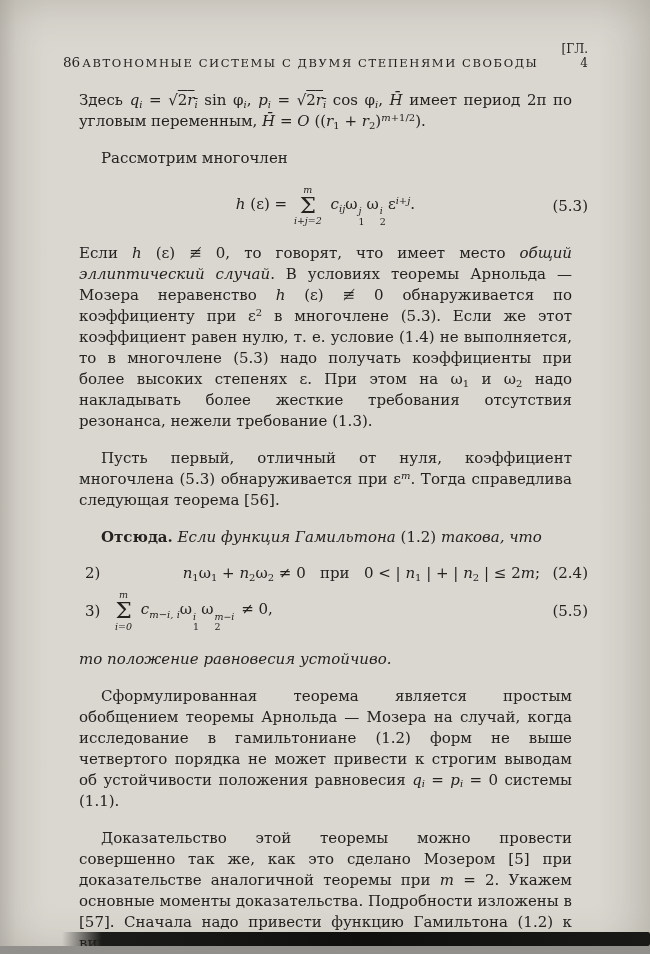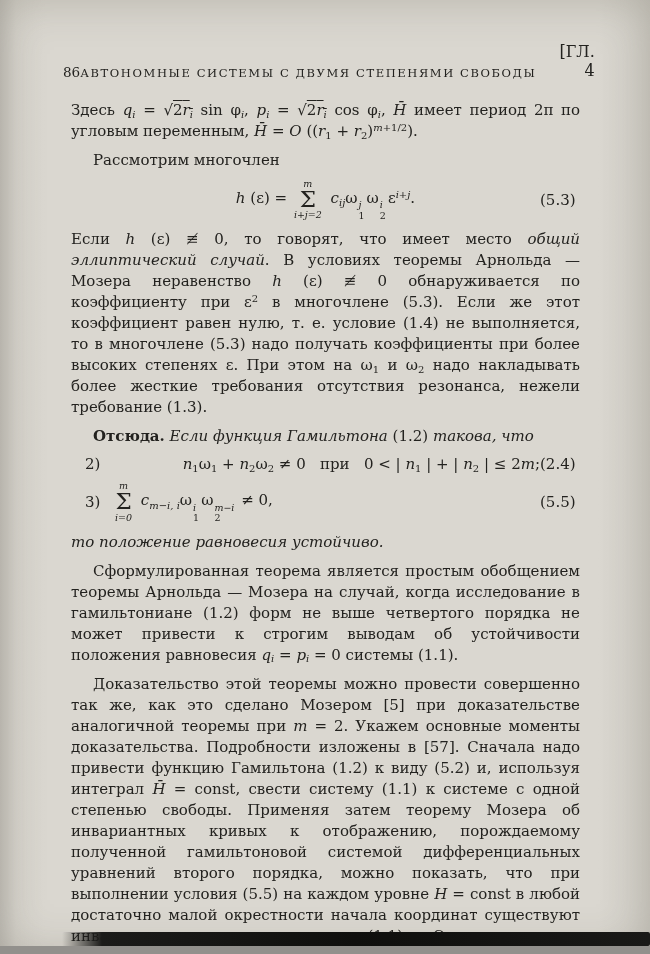--- a/index.html
+++ b/index.html
@@ -19,24 +19,24 @@
   }
   .inner {
     position: absolute; left: 63px; top: 42px; width: 525px;
   }
   .header {
     display: flex; align-items: flex-end;
     margin-bottom: 20px;
   }
   .pnum { width: 62px; font-size: 13.5px; }
   .rtitle { flex: 1; text-align: center; font-size: 11.5px; letter-spacing: 1.6px; white-space: nowrap; }
-  .chap { width: 62px; text-align: right; font-size: 16px; margin-left: 23px; }
+  .chap { width: 62px; text-align: right; font-size: 12px; margin-left: 23px; }
 
   p {
-    margin: 8px;
+    margin: 16px;
     font-size: 15px;
     line-height: 21px;
     text-align: justify;
   }
   .indent { text-indent: 22px; }
 
   sup, sub { font-size: 10px; line-height: 0; }
   sup { vertical-align: baseline; position: relative; top: -0.5em; }
   sub { vertical-align: baseline; position: relative; top: 0.28em; }
   .it { font-style: italic; }
@@ -45,21 +45,21 @@
   .eqrow {
     display: flex; align-items: center;
     font-size: 15px;
     margin: 8px 0;
   }
   .eqspacer { width: 48px; }
   .eqnum { width: 50px; padding-left: 22px; }
   .eqbody { flex: 1; text-align: center; }
   .eqbody.left { text-align: left; }
   .eqbody.padleft { text-align: right; padding-left: 26px; }
-  .eqtag { width: 48px; }
+  .eqtag { width: 48px; text-align: right; }
 
   .sum {
     display: inline-flex; flex-direction: column; align-items: center;
     vertical-align: middle; line-height: 1; margin: 0 4px 0 2px;
   }
   .sum .lim { font-size: 9.5px; font-style: italic; }
   .sum .sig { font-size: 23px; line-height: 0.95; }
 
   .ss {
     display: inline-flex; flex-direction: column; align-items: flex-start;
@@ -103,20 +103,21 @@
             <span>1</span>
           </span>ω<span class="ss">
             <span class="it">i</span>
             <span>2</span>
           </span>ε<sup class="it">i+j</sup>.</span>
       <span class="eqtag">(5.3)</span>
     </div>
 
     <p>Если <i>h</i> (ε) ≢ 0, то говорят, что имеет место <i>общий эллиптический случай</i>. В условиях теоремы Арнольда — Мозера неравенство <i>h</i> (ε) ≢ 0 обнаруживается по коэффициенту при ε<sup>2</sup> в многочлене (5.3). Если же этот коэффициент равен нулю, т. е. условие (1.4) не выполняется, то в многочлене (5.3) надо получать коэффициенты при более высоких степенях ε. При этом на ω<sub>1</sub> и ω<sub>2</sub> надо накладывать более жесткие требования отсутствия резонанса, нежели требование (1.3).</p>
 
+    <p class="indent">Пусть первый, отличный от нуля, коэффициент многочлена (5.3) обнаруживается при ε<sup><i>m</i></sup>. Тогда справедлива следующая теорема [56].</p>
 
     <p class="indent"><b>Отсюда.</b> <i>Если функция Гамильтона</i> (1.2) <i>такова, что</i></p>
 
 
     <div class="eqrow">
       <span class="eqnum">2)</span>
       <span class="eqbody padleft"><i>n</i><sub>1</sub>ω<sub>1</sub> + <i>n</i><sub>2</sub>ω<sub>2</sub> ≠ 0&nbsp;&nbsp;&nbsp;при&nbsp;&nbsp;&nbsp;0 &lt; | <i>n</i><sub>1</sub> | + | <i>n</i><sub>2</sub> | ≤ 2<i>m</i>;</span>
       <span class="eqtag">(2.4)</span>
     </div>
 

